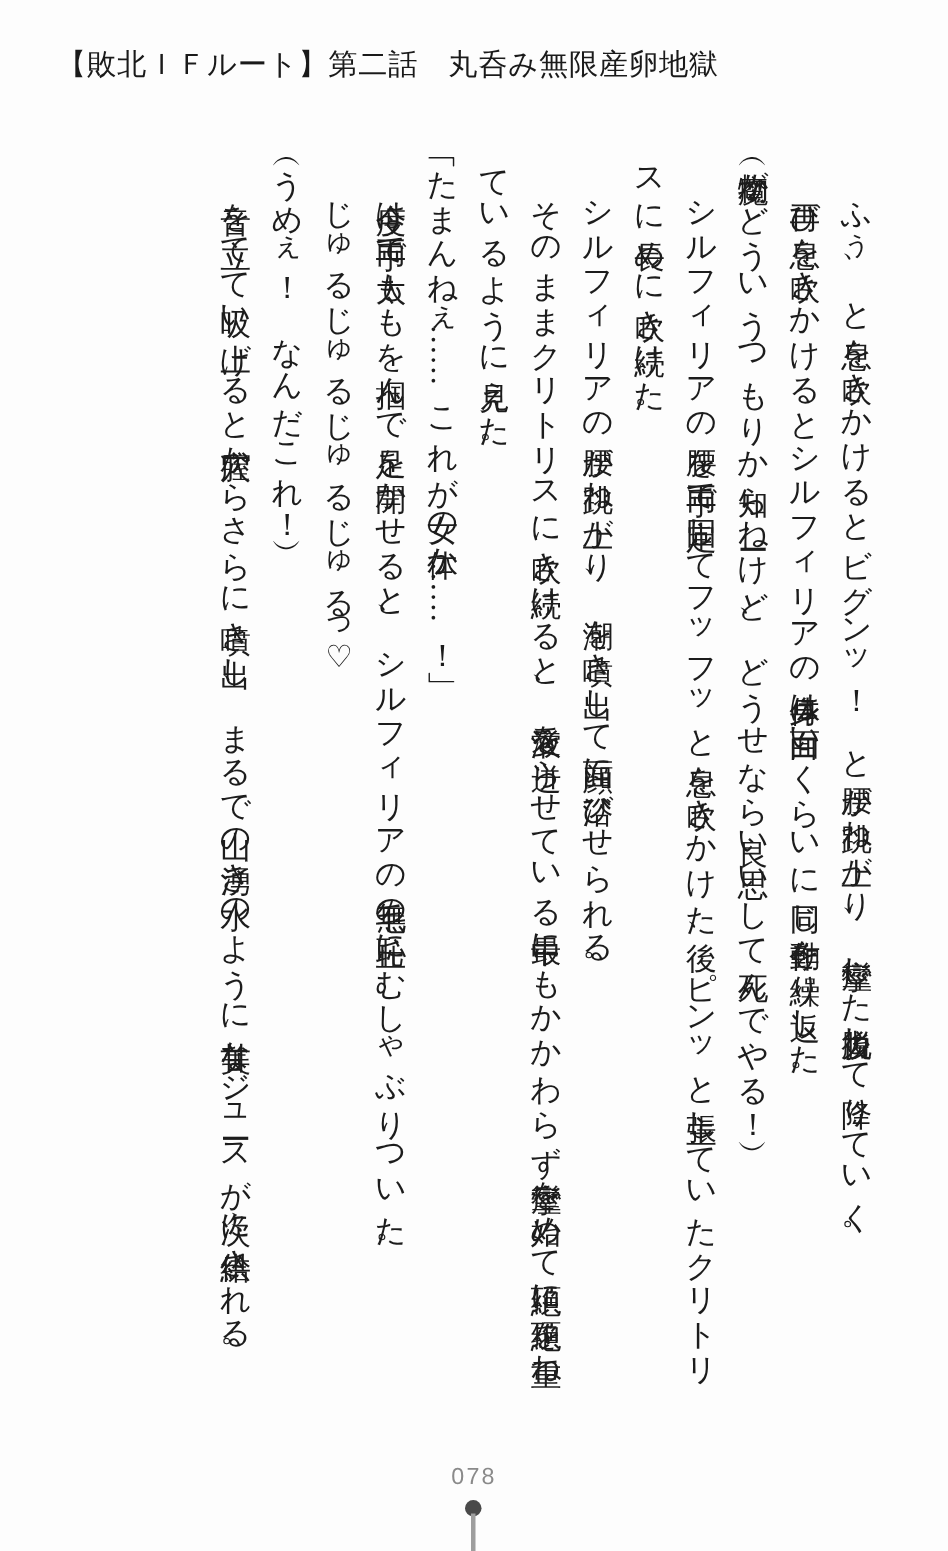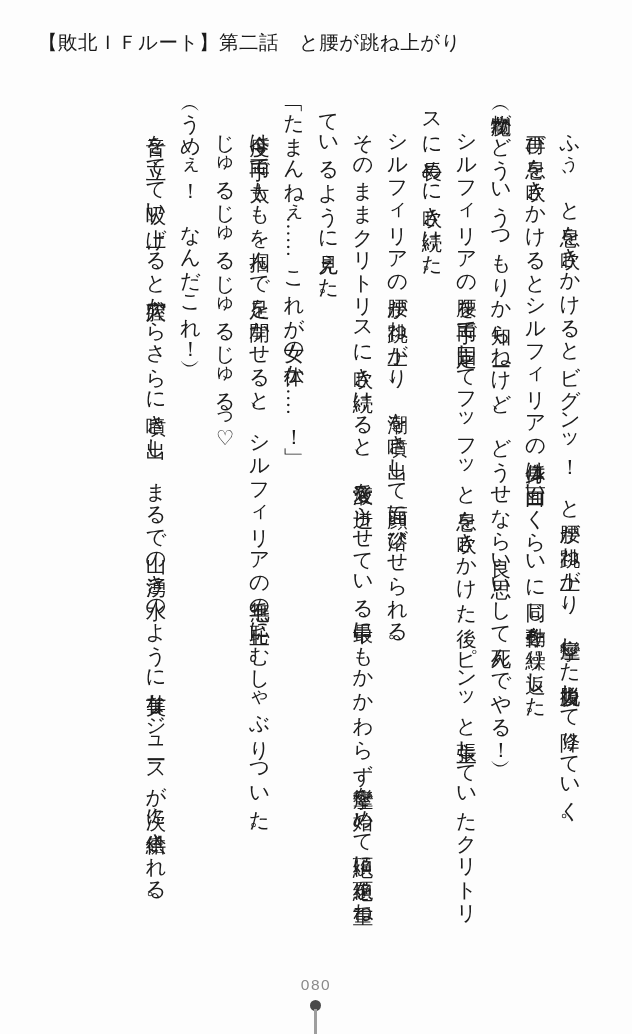--- a/index.html
+++ b/index.html
@@ -61,34 +61,34 @@
     top: 1009px; left: 314px;
     width: 3px; height: 25px;
     background: #9e9e9e;
   }
 </style>
 </head>
 <body>
 
 <div class="page">
 
-  <header class="chapter-header">【敗北ＩＦルート】第二話　と腰が跳ね上がり</header>
+  <header class="chapter-header">【敗北ＩＦルート】第二話　丸呑み無限産卵地獄</header>
 
   <main class="vertical-body">
     <p class="para indent">ふぅ、と息を吹きかけるとビグンッ！　と腰が跳ね上がり、痙攣した後脱力して降りていく。</p>
     <p class="para indent">再び息を吹きかけるとシルフィリアの身体は面白いくらいに同じ動作を繰り返した。</p>
     <p class="para">（魔物がどういうつもりか知らねーけど、どうせなら良い思いして死んでやる！）</p>
     <p class="para indent">シルフィリアの腰を両手で固定してフッフッと息を吹きかけた後、ピンッと主張していたクリトリスに長めに吹き続けた。</p>
     <p class="para indent">シルフィリアの腰が跳ね上がり、潮を噴き出して顔面に浴びせられる。</p>
     <p class="para indent">そのままクリトリスに吹き続けると、愛液を迸らせている最中にもかかわらず痙攣を始めて絶頂に絶頂を重ねているように見えた。</p>
     <p class="para">「たまんねぇ……これが女の体か……！」</p>
     <p class="para indent">今度は両手で太ももを掴んで足を開かせると、シルフィリアの無毛の恥丘にむしゃぶりついた。</p>
     <p class="para indent">じゅるじゅるじゅるじゅるっ♡</p>
     <p class="para">（うめぇ！　なんだこれ！）</p>
     <p class="para indent">音を立てて吸い上げると膣穴からさらに噴き出し、まるで山の湧き水のように甘美なジュースが次々に供給される。</p>
   </main>
 
-  <div class="page-number">080</div>
+  <div class="page-number">078</div>
 
   <div class="marker-dot"></div>
   <div class="marker-line"></div>
 
 </div>
 
 </body></html>

